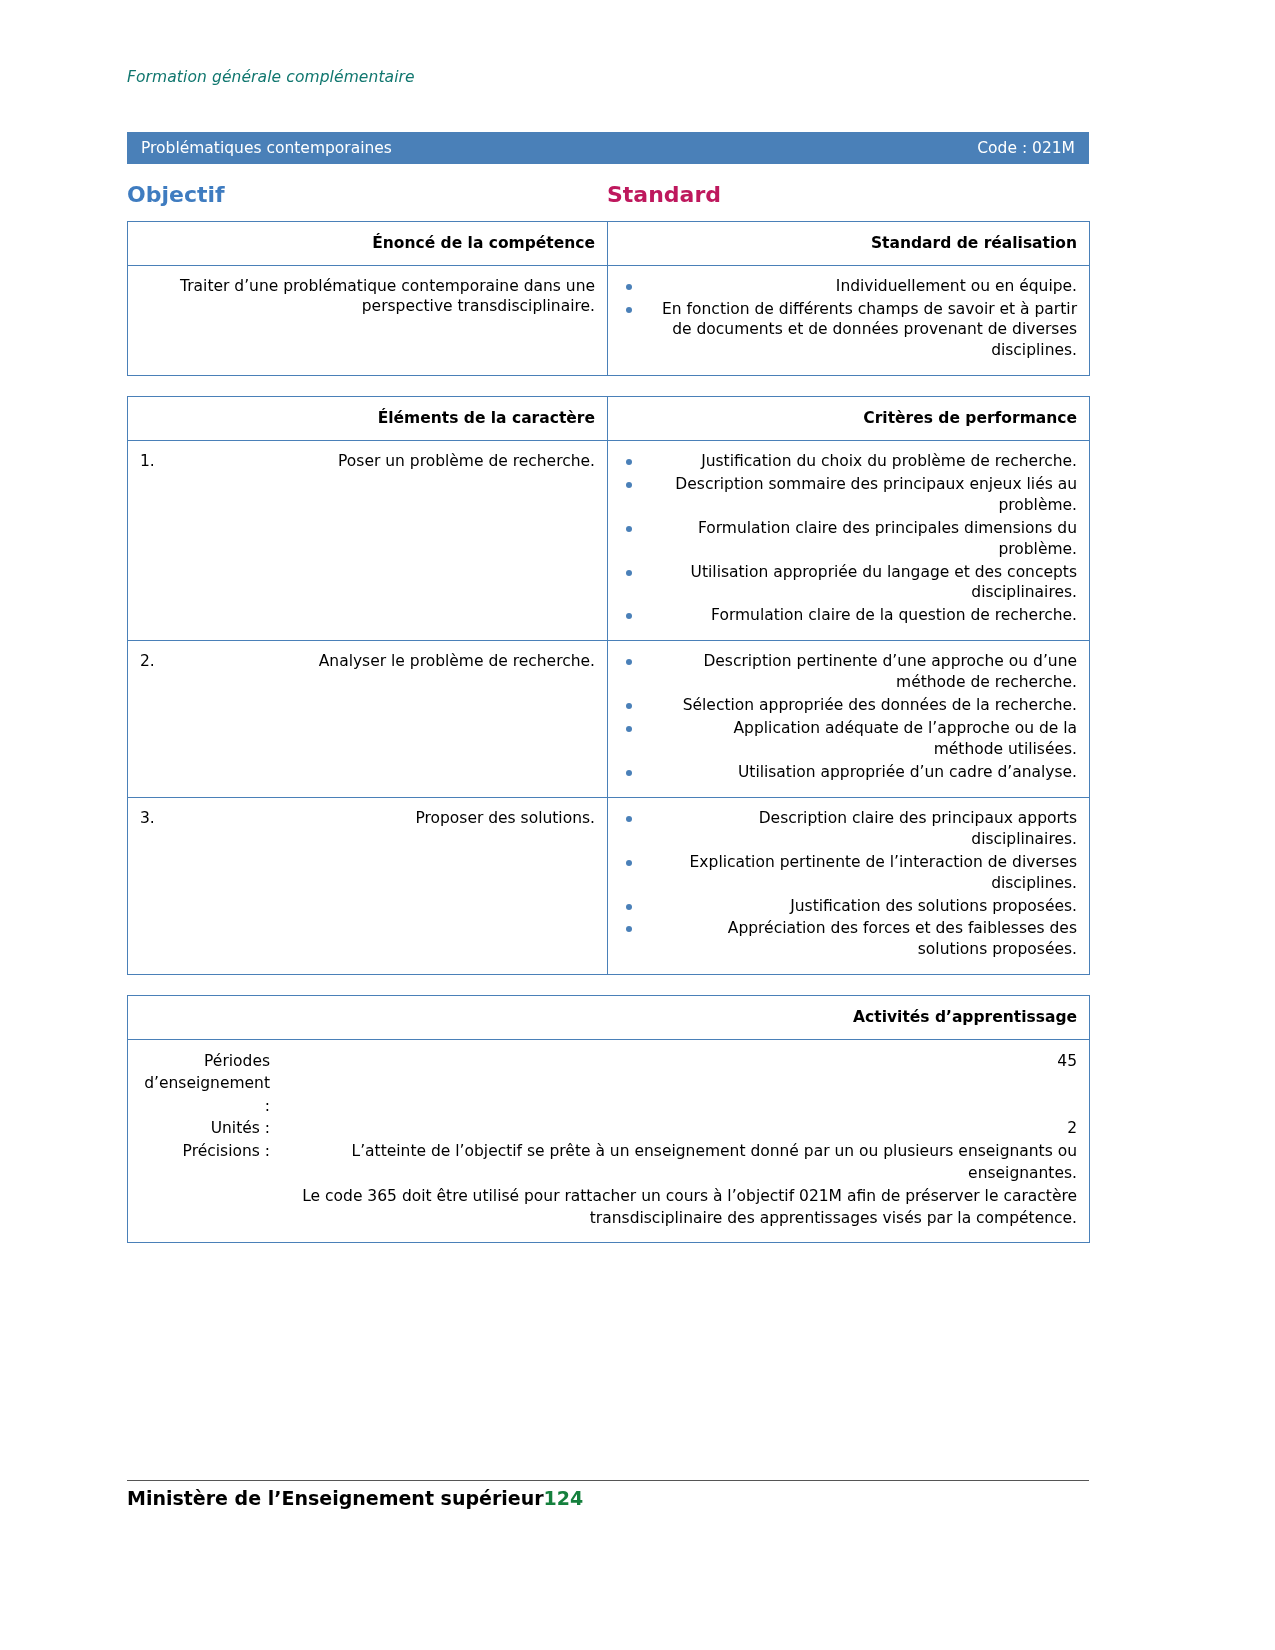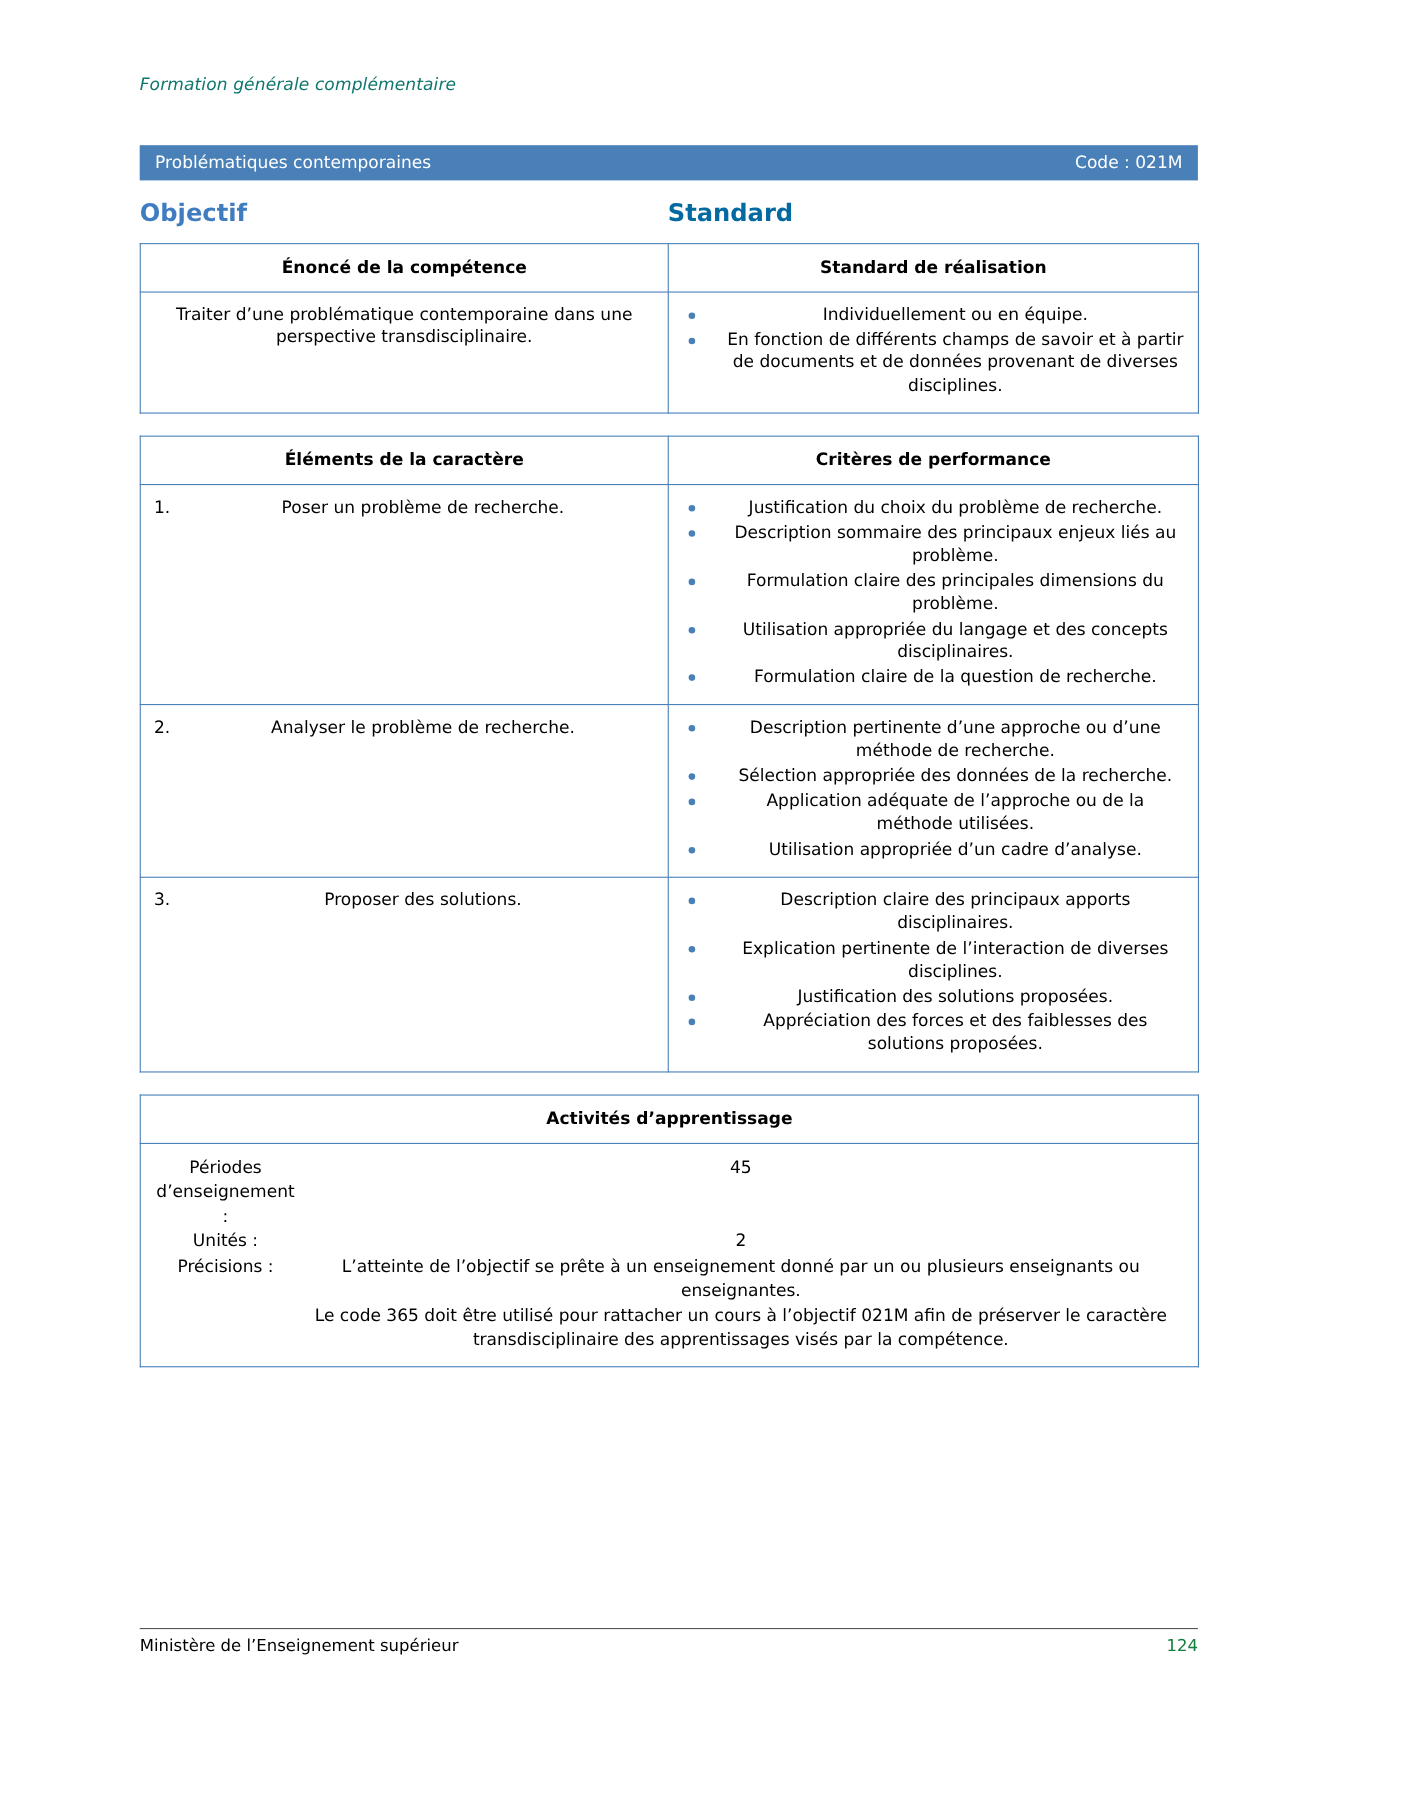--- a/index.html
+++ b/index.html
@@ -59,40 +59,40 @@
     margin-bottom: 14px;
     align-items: flex-end;
   }
   .obj-std .objectif {
     width: 480px;
     color: #3f7cc0;
     font-size: 22px;
     font-weight: bold;
   }
   .obj-std .standard {
-    color: #0369a1;
+    color: #be185d;
     font-size: 22px;
     font-weight: bold;
   }
 
   
   table.block {
     width: 962px;
     border-collapse: collapse;
     border: 1.5px solid #4a80b8;
     table-layout: fixed;
     margin-bottom: 20px;
   }
   table.block td, table.block th {
     border: 1.5px solid #4a80b8;
     vertical-align: top;
     padding: 10px 12px 12px 12px;
     font-size: 15.5px;
     line-height: 1.33;
-    text-align: center;
+    text-align: right;
   }
   table.block th {
     font-weight: bold;
     padding-top: 11px;
     padding-bottom: 11px;
   }
   col.left-col { width: 480px; }
   col.right-col { width: 482px; }
 
   ul.bullets {
@@ -151,23 +151,22 @@
     left: 127px;
     top: 1480px;
     width: 962px;
   }
   .footer-rule {
     border-top: 1.5px solid #555555;
     width: 962px;
   }
   .footer-inner {
     display: flex;
-    justify-content: space-between;
-    font-size: 15px;
-    font-weight: normal;
+    font-size: 19px;
+    font-weight: bold;
     padding-top: 6px;
   }
   .footer-left { color: #000000; }
   .footer-right { color: #15803d; }
 </style>
 </head>
 <body>
 
 <div class="page">
 

